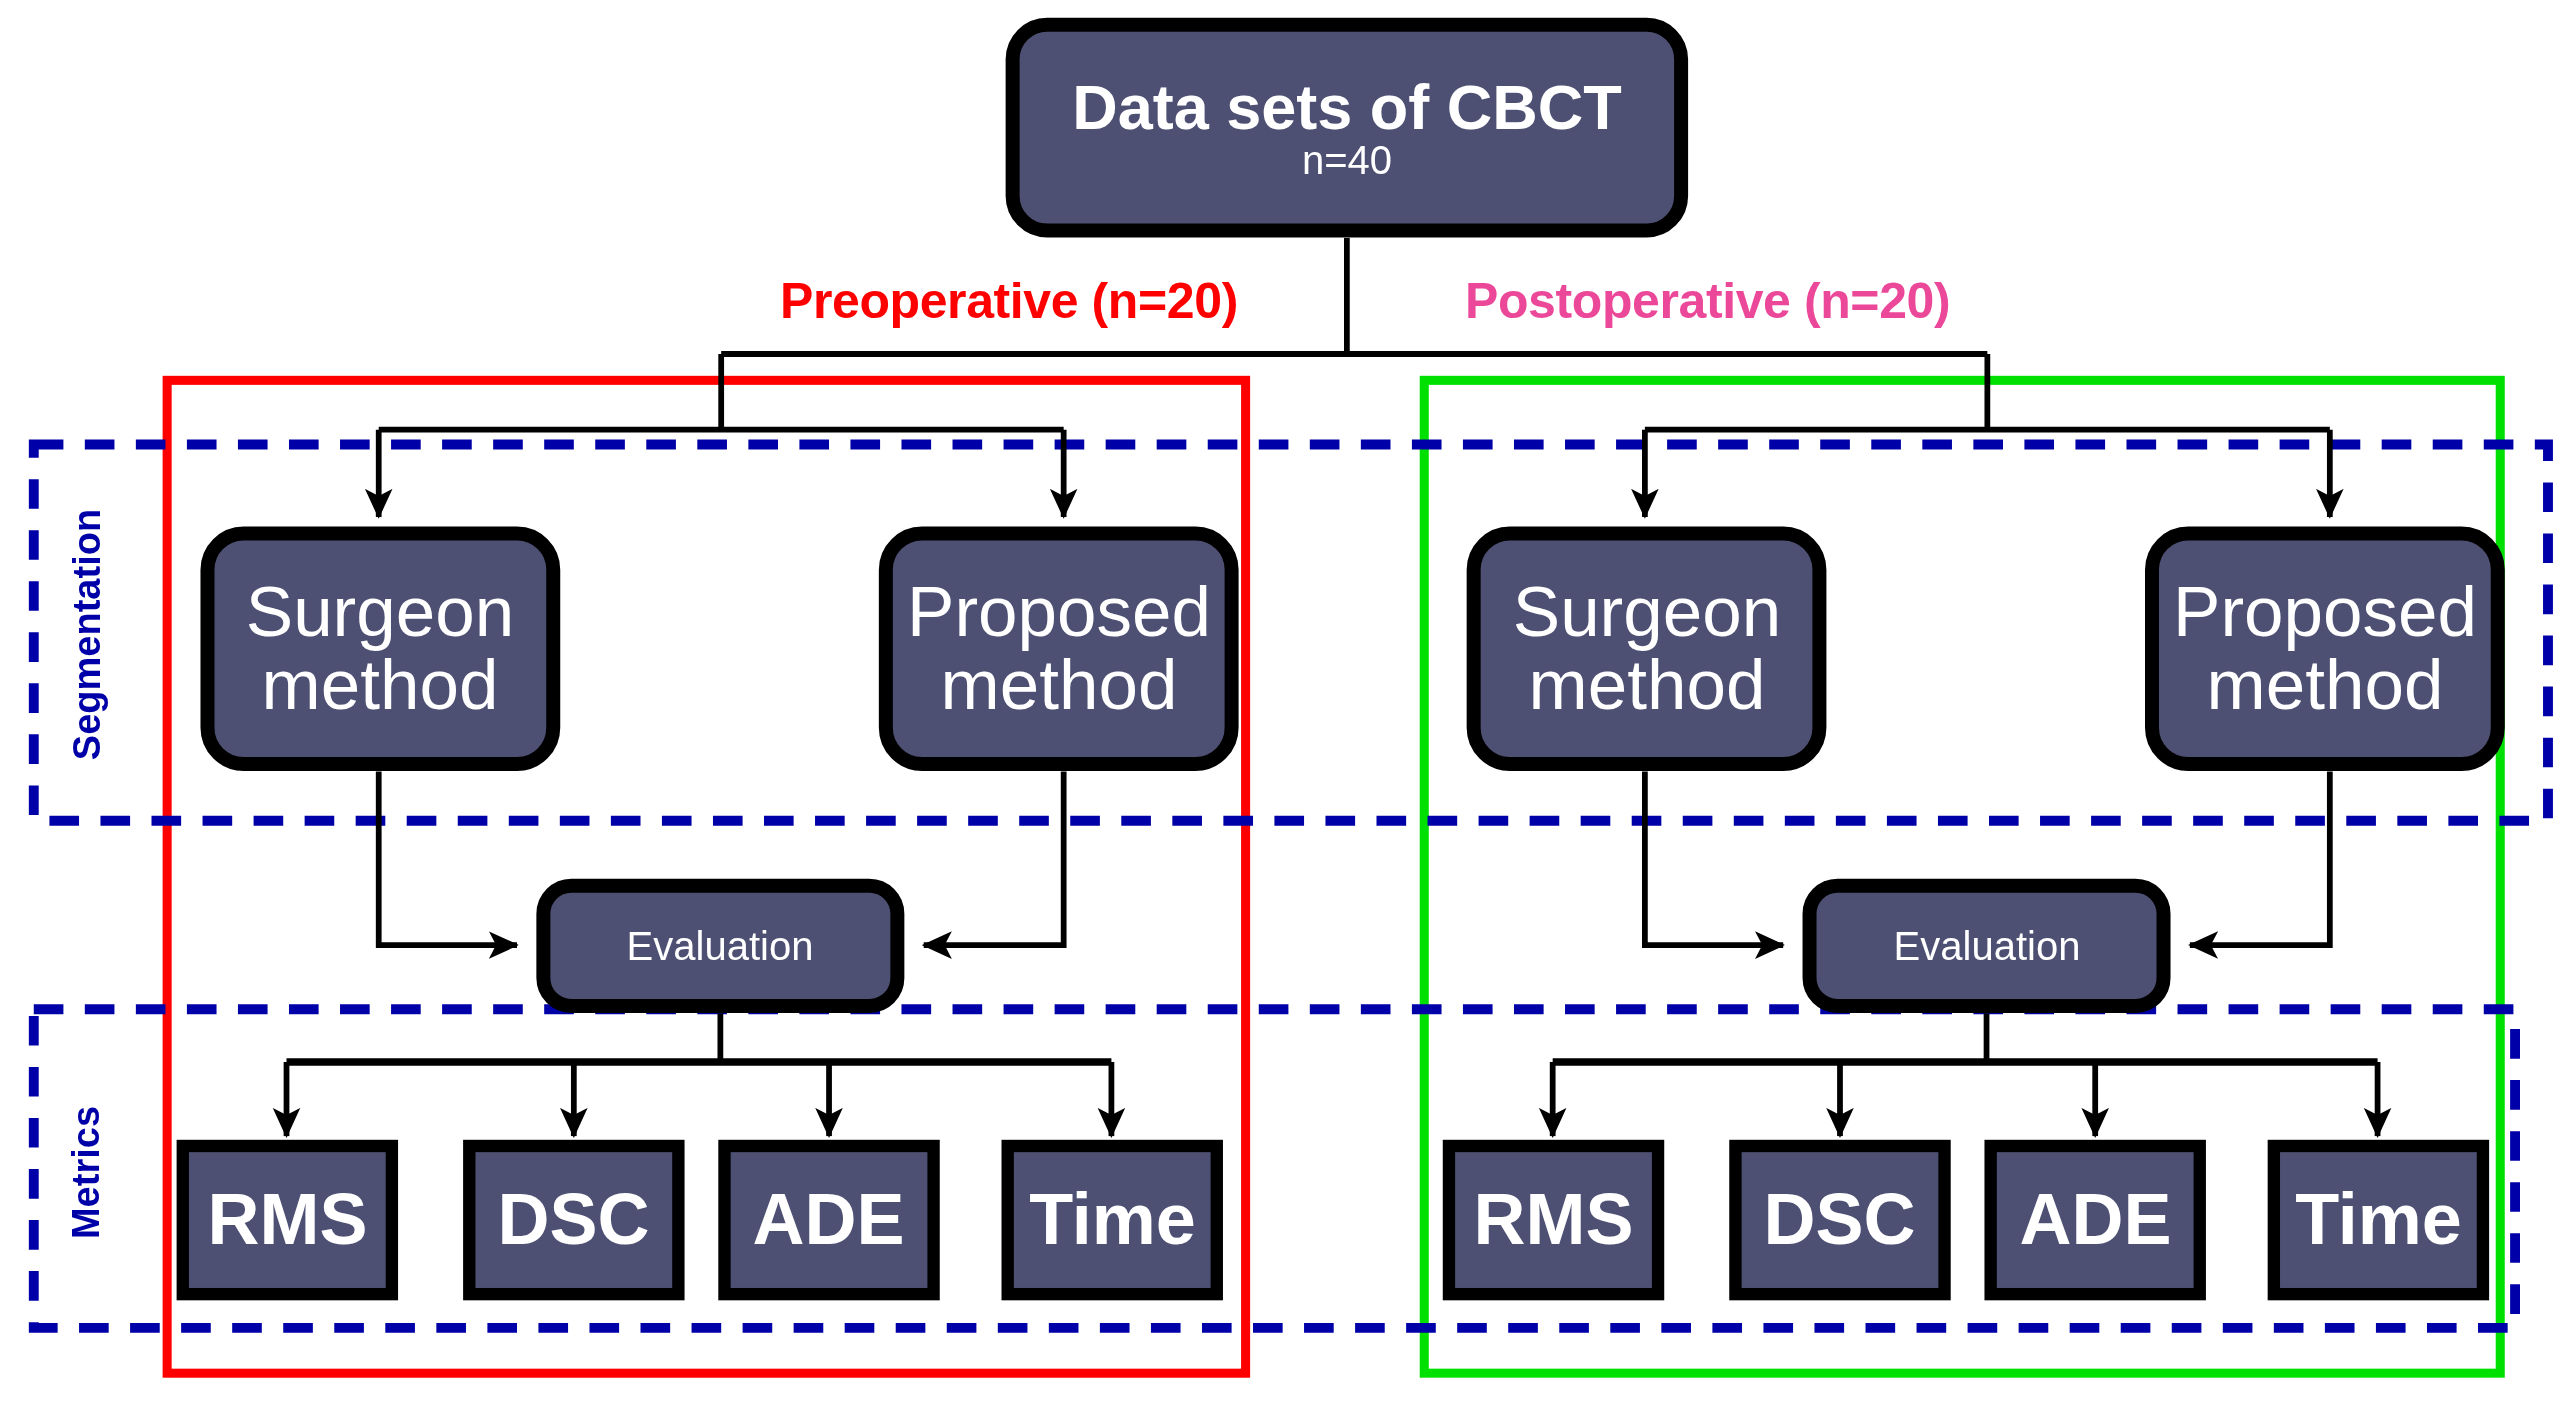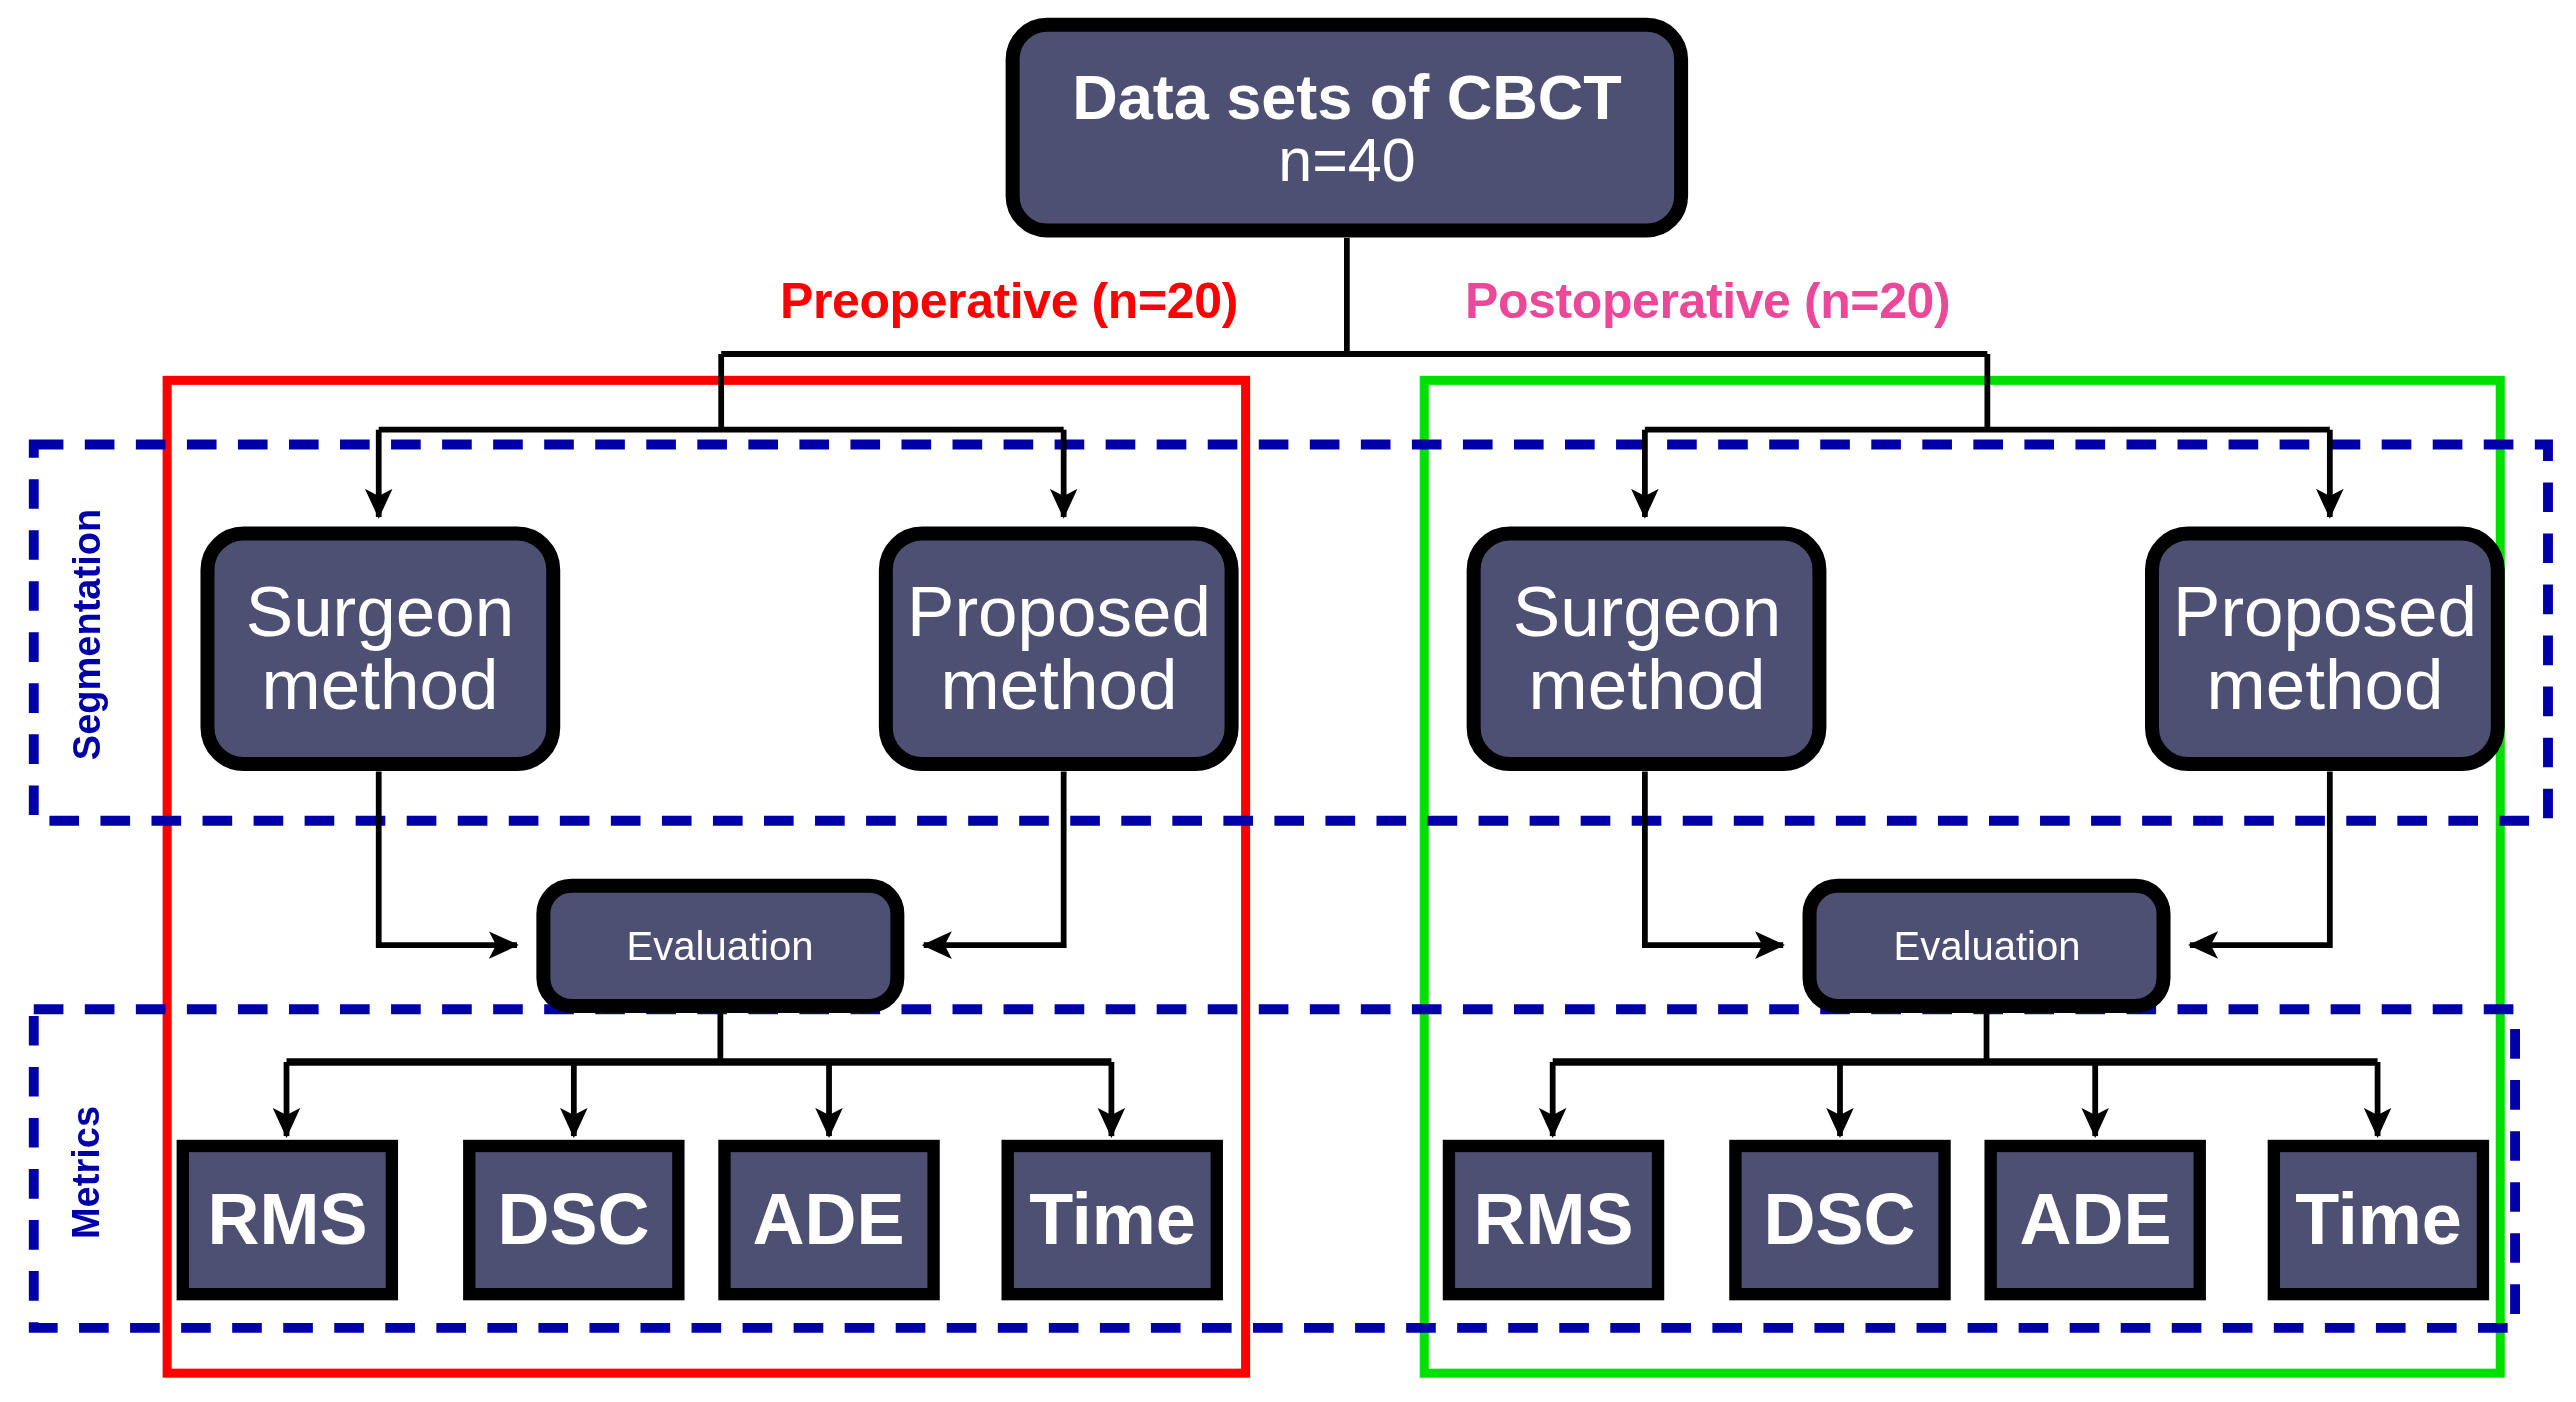--- a/index.html
+++ b/index.html
@@ -39,21 +39,21 @@
   .lbl-root {
     font-size: 63px;
   }
   .lbl-root b {
     font-weight: bold;
     display: block;
   }
   .lbl-root span.n {
     font-weight: normal;
     display: block;
-    font-size: 61px;
+    font-size: 40px;
   }
   .lbl-method {
     font-size: 71px;
     font-weight: normal;
   }
   .lbl-eval {
     font-size: 40px;
     font-weight: normal;
   }
   .lbl-metric {

